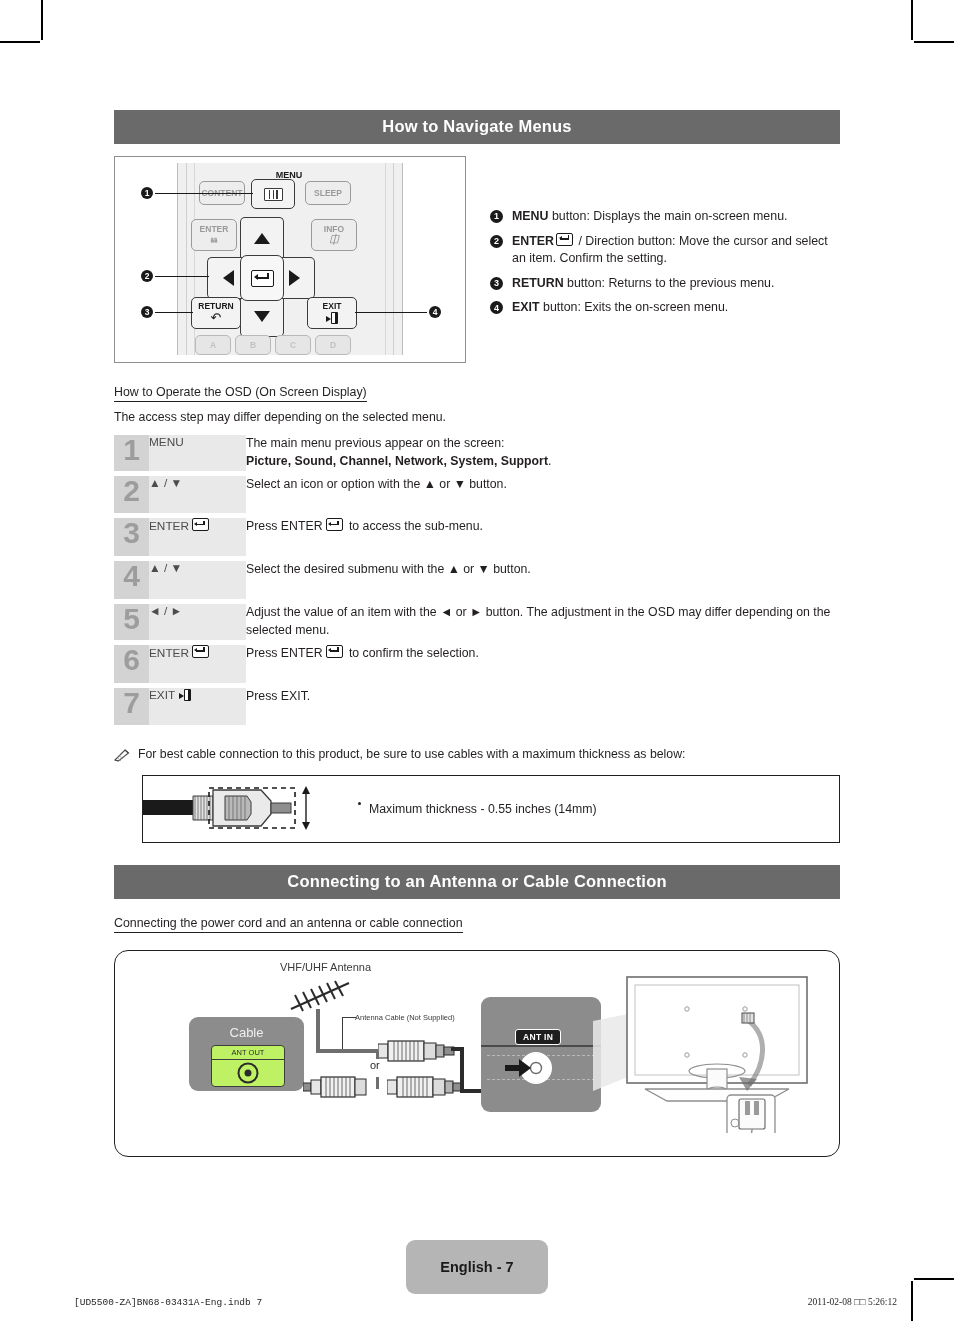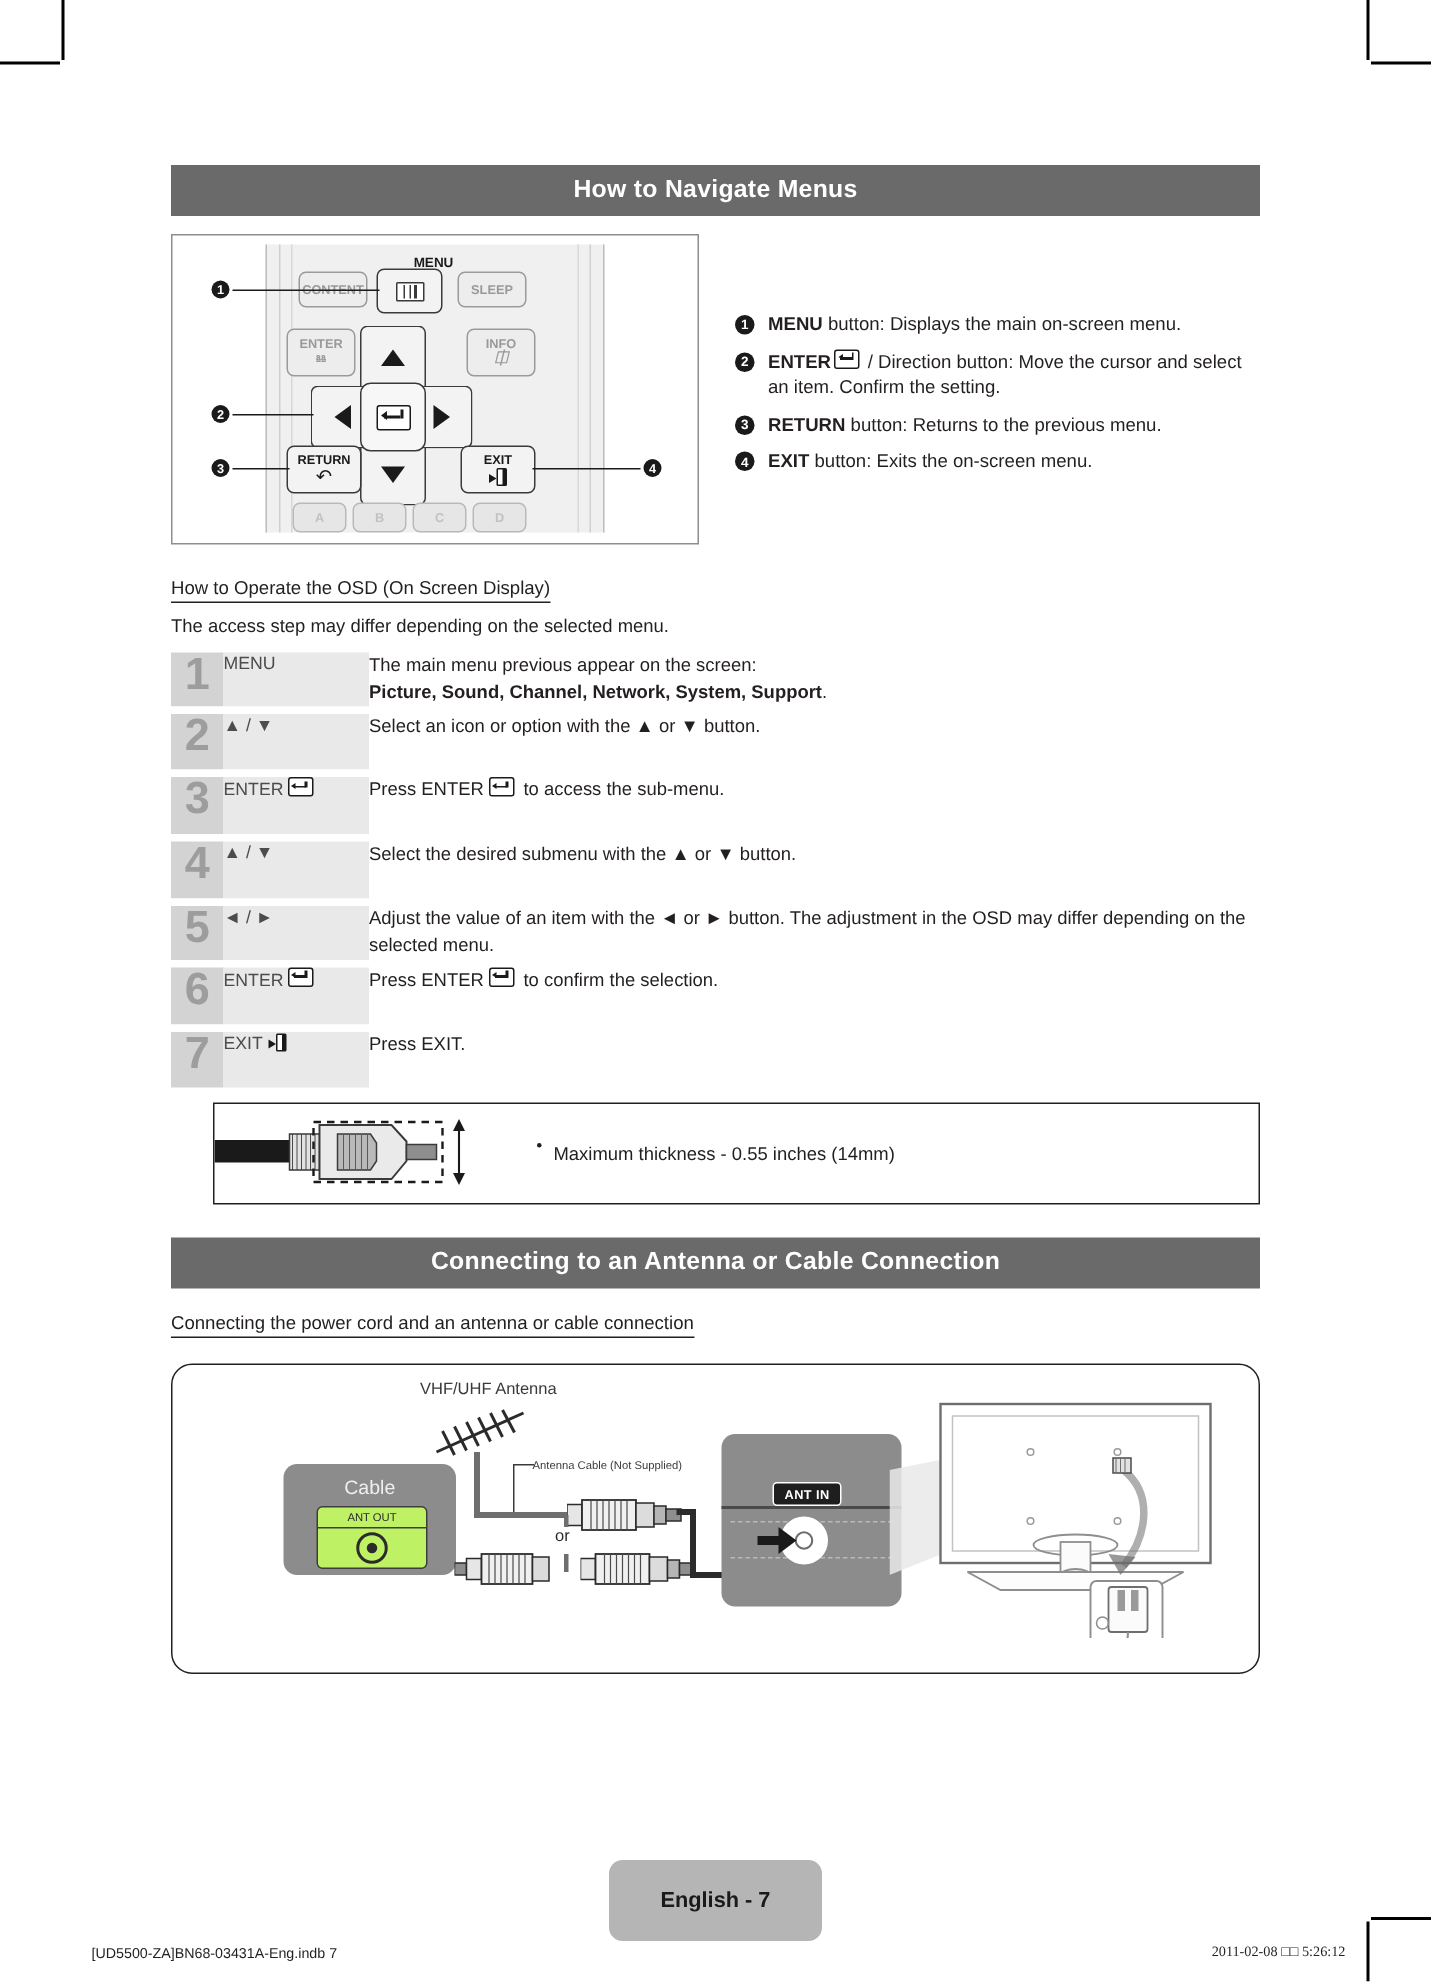--- a/index.html
+++ b/index.html
@@ -134,22 +134,22 @@
            padding:2px 7px;border-radius:3px;letter-spacing:.3px;font-weight:bold;
            border:1.2px solid #fff;}
   .coax{position:absolute;background:#2b2b2b;}
   .coax-gray{position:absolute;background:#6e6e6e;}
 
   
   .pagebadge{position:absolute;left:50%;transform:translateX(-50%);top:1240px;
              width:142px;height:54px;background:#b5b5b5;border-radius:9px;
              display:flex;align-items:center;justify-content:center;
              font-size:14.5px;font-weight:bold;color:#1a1a1a;}
-  .foot-l{position:absolute;left:61px;top:1297px;font-size:9.5px;
-          font-family:Liberation Sans, sans-serif;color:#231f20;text-align:right;}
+  .foot-l{position:absolute;left:74px;top:1297px;font-size:9.5px;
+          font-family:Liberation Mono, monospace;color:#231f20;text-align:right;}
   .foot-r{position:absolute;right:57px;top:1297px;font-size:9.5px;
           font-family:"Liberation Serif",serif;color:#231f20;}
 </style>
 </head>
 <body>
 
 <div class="crop v" style="left:41px;top:0;"></div>
 <div class="crop h" style="left:0;top:41px;"></div>
 <div class="crop v" style="right:41px;top:0;"></div>
 <div class="crop h" style="right:0;top:41px;"></div>
@@ -361,20 +361,32 @@
       <tr>
         <td class="num">7</td>
         <td class="key">
           <span>EXIT</span><span class="exit-glyph" style="margin-left:4px;"><i class="ar"></i><i class="door"></i></span>
         </td>
         <td class="desc" style="padding-bottom:20px;">Press EXIT.</td>
       </tr>
     </tbody>
   </table>
 
+  <div class="note">
+    <span class="note-icon">
+      <svg width="16" height="14" viewBox="0 0 16 14">
+        <path d="M1 12 L11 2 L14.5 5 L4.5 13 Z" fill="none" stroke="#4a4a4a" stroke-width="1.1"></path>
+        <path d="M1 12 L4.5 13" stroke="#4a4a4a" stroke-width="1.1" fill="none"></path>
+        <path d="M11 2 L14.5 5" stroke="#4a4a4a" stroke-width="1.1" fill="none"></path>
+        <path d="M3 9.5 L7 13" stroke="#9a9a9a" stroke-width="0.8" fill="none"></path>
+        <path d="M5 7.5 L9 11" stroke="#9a9a9a" stroke-width="0.8" fill="none"></path>
+      </svg>
+    </span>
+    <span>For best cable connection to this product, be sure to use cables with a maximum thickness as below:</span>
+  </div>
 
   <div class="cable-box">
     <div class="cable-art">
       <svg width="215" height="66" viewBox="0 0 215 66">
 
         <rect x="0" y="24" width="52" height="15" fill="#1a1a1a"></rect>
 
         <path d="M50 20 L70 20 L70 44 L50 44 Z" fill="#e2e2e2" stroke="#3a3a3a" stroke-width="1"></path>
         <path d="M52 20 L52 44 M55 20 L55 44 M58 20 L58 44 M61 20 L61 44 M64 20 L64 44 M67 20 L67 44" stroke="#3a3a3a" stroke-width="0.6"></path>
 

